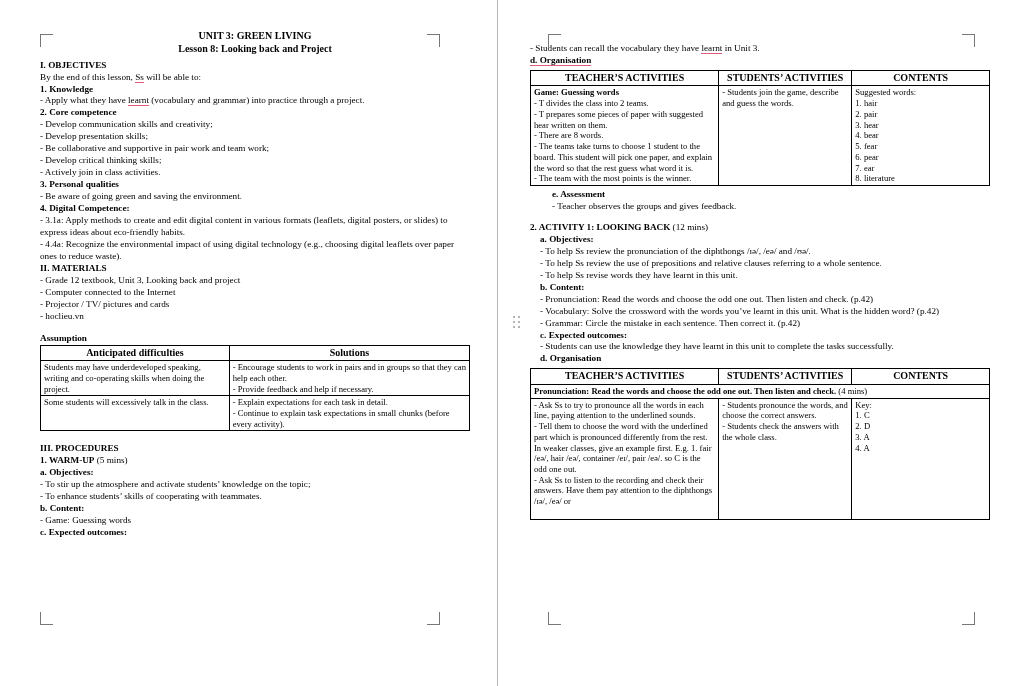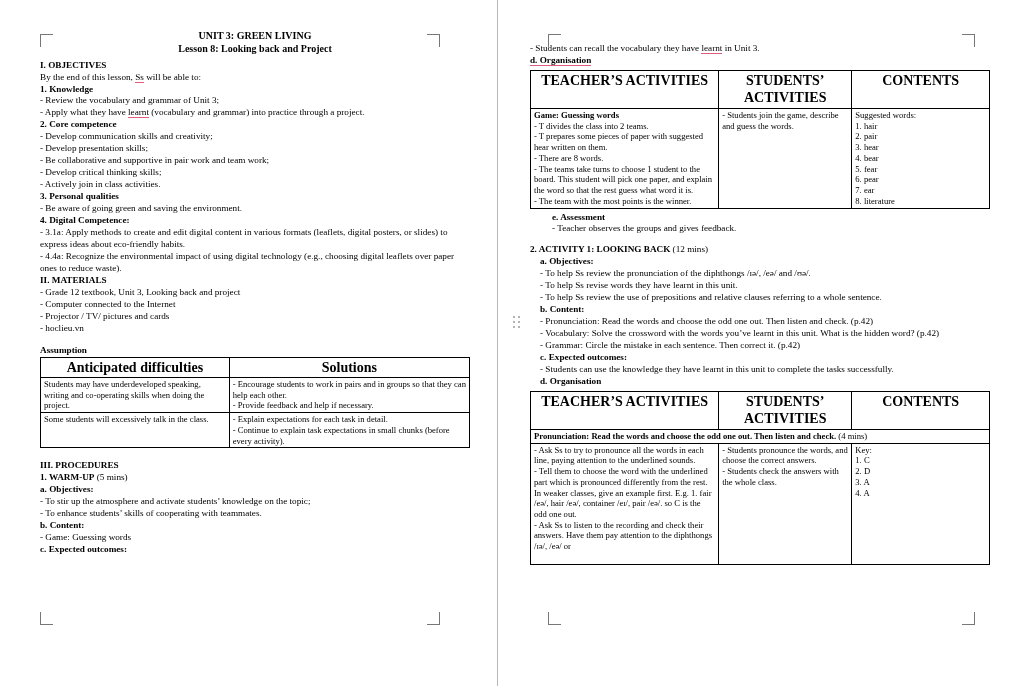--- a/index.html
+++ b/index.html
@@ -78,21 +78,21 @@
     line-height: 1.25;
   }
   table.tbl td, table.tbl th {
     border: 1px solid #000;
     vertical-align: top;
     padding: 1px 3px;
   }
   table.tbl th {
     text-align: center;
     font-weight: bold;
-    font-size: 14px;
+    font-size: 10px;
   }
   .assumption-label {
     font-weight: bold;
     font-size: 9.2px;
     margin-bottom: 2px;
   }
   .dots {
     position: absolute;
     left: 513px;
     top: 316px;
@@ -146,21 +146,20 @@
     </div>
 
     <div class="sp"></div>
 
     <p class="b line">I. OBJECTIVES</p>
     <p class="line">
       <span>By the end of this lesson, </span><span class="ul-red">Ss</span><span> will be able to:</span>
     </p>
 
     <p class="b line">1. Knowledge</p>
-    <p class="line">- Review the vocabulary and grammar of Unit 3;</p>
     <p class="line">
       <span>- Apply what they have </span><span class="ul-red">learnt</span><span> (vocabulary and grammar) into practice through a project.</span>
     </p>
 
     <p class="b line">2. Core competence</p>
     <p class="line">- Develop communication skills and creativity;</p>
     <p class="line">- Develop presentation skills;</p>
     <p class="line">- Be collaborative and supportive in pair work and team work;</p>
     <p class="line">- Develop critical thinking skills;</p>
     <p class="line">- Actively join in class activities.</p>
@@ -267,22 +266,22 @@
     <p class="line" style="margin-left:22px">- Teacher observes the groups and gives feedback.</p>
 
     <div style="height:9px"></div>
 
     <p class="line">
       <span class="b">2. ACTIVITY 1: LOOKING BACK</span>
       <span>(12 mins)</span>
     </p>
     <p class="b line" style="margin-left:10px">a. Objectives:</p>
     <p class="line" style="margin-left:10px">- To help Ss review the pronunciation of the diphthongs /ɪə/, /eə/ and /ʊə/.</p>
+    <p class="line" style="margin-left:10px">- To help Ss review the use of prepositions and relative clauses referring to a whole sentence.</p>
     <p class="line" style="margin-left:10px">- To help Ss revise words they have learnt in this unit.</p>
-    <p class="line" style="margin-left:10px">- To help Ss review the use of prepositions and relative clauses referring to a whole sentence.</p>
 
     <p class="b line" style="margin-left:10px">b. Content:</p>
     <p class="line" style="margin-left:10px">- Pronunciation: Read the words and choose the odd one out. Then listen and check. (p.42)</p>
     <p class="line" style="margin-left:10px">- Vocabulary: Solve the crossword with the words you’ve learnt in this unit. What is the hidden word? (p.42)</p>
     <p class="line" style="margin-left:10px">- Grammar: Circle the mistake in each sentence. Then correct it. (p.42)</p>
 
     <p class="b line" style="margin-left:10px">c. Expected outcomes:</p>
     <p class="line" style="margin-left:10px">- Students can use the knowledge they have learnt in this unit to complete the tasks successfully.</p>
 
     <p class="b line" style="margin-left:10px">d. Organisation</p>

